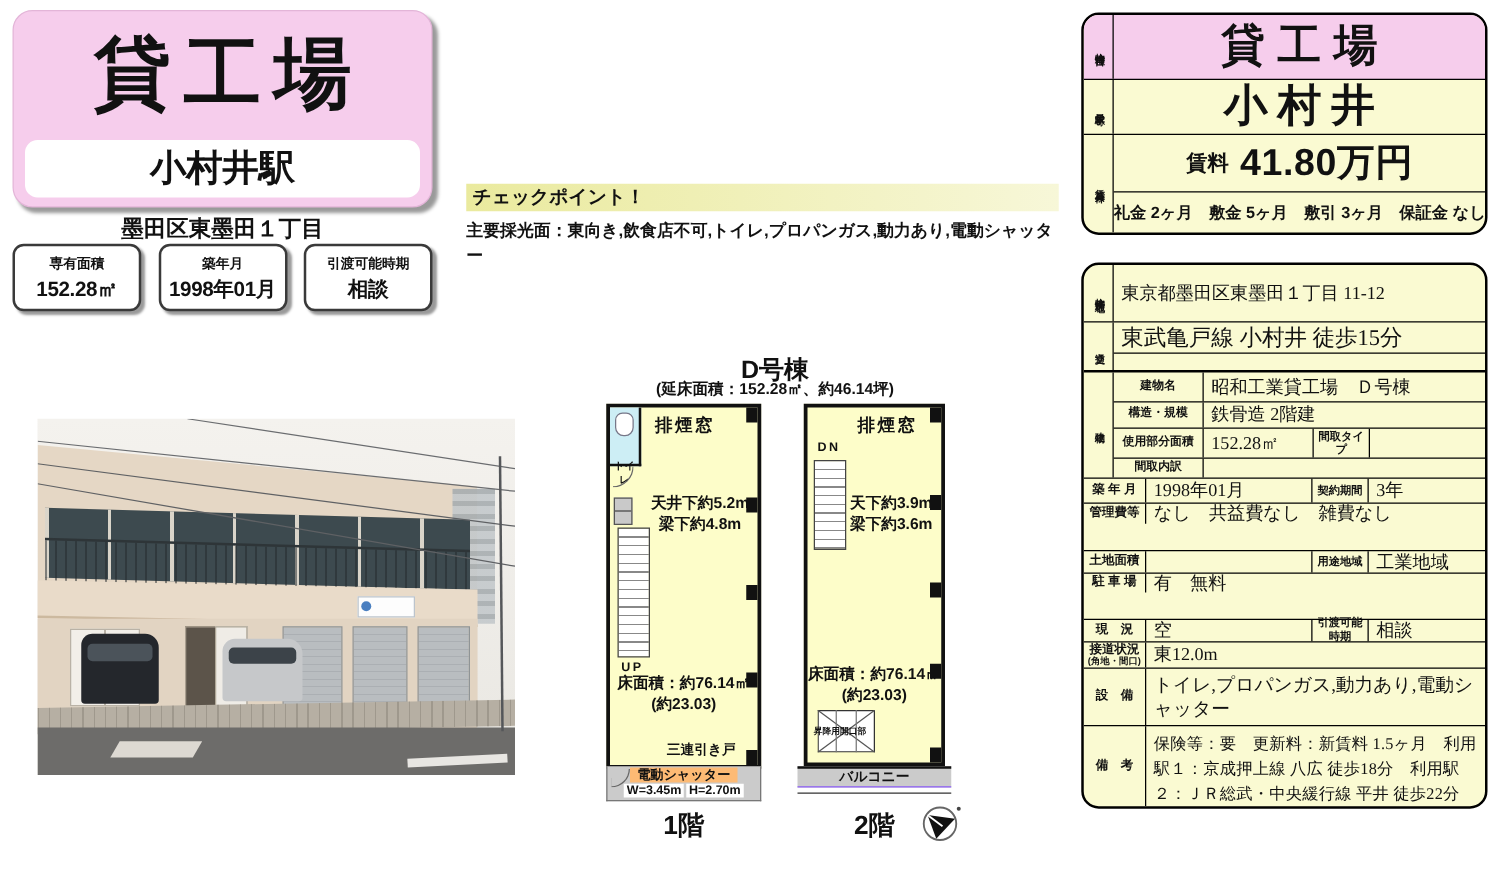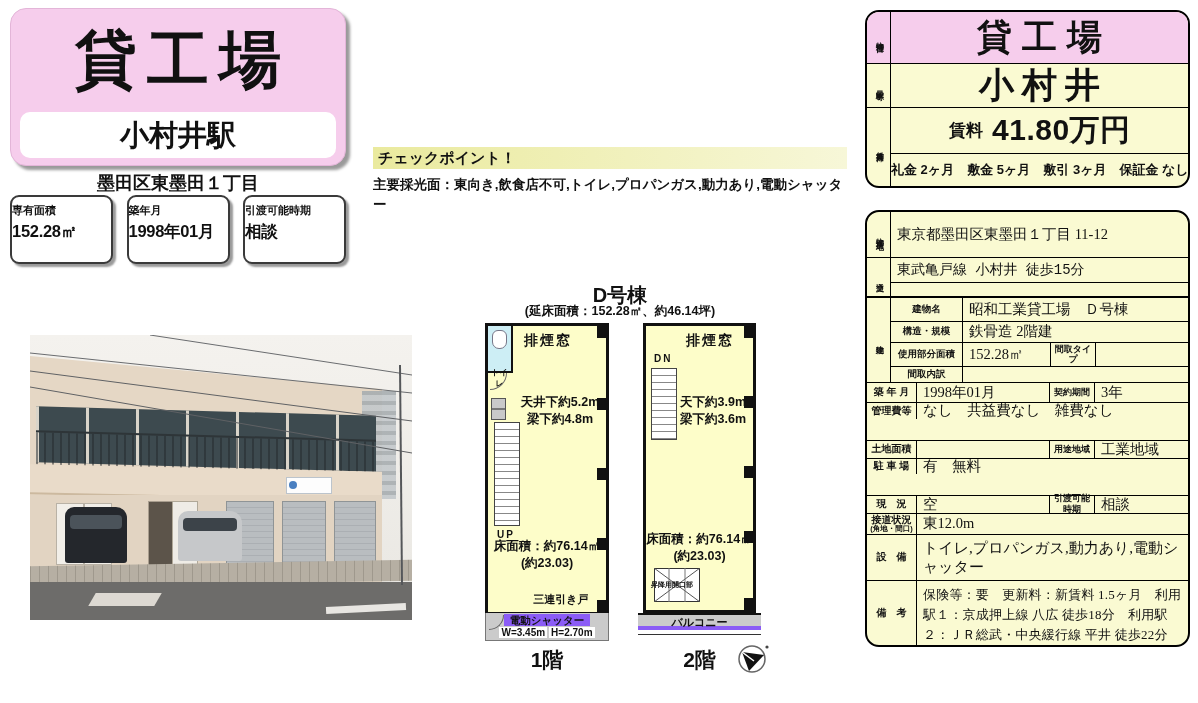--- a/index.html
+++ b/index.html
@@ -8,22 +8,22 @@
   .abs{position:absolute;}
   
   .pink-card{left:10px;top:8px;width:336px;height:158px;background:#f6cdec;border-radius:16px;
              box-shadow:4px 4px 3px #9a9a9a;border:1px solid #e3b5d8;box-sizing:border-box;}
   .big-title{height:102px;line-height:102px;text-align:center;font-size:62px;font-weight:bold;
              letter-spacing:10px;padding-left:10px;}
   .station-box{position:absolute;left:9px;right:9px;bottom:7px;height:46px;background:#fff;
                border-radius:10px;text-align:center;font-size:29px;font-weight:bold;line-height:46px;}
   .addr{left:10px;top:171px;width:336px;text-align:center;font-size:18px;font-weight:bold;}
   .stats{left:10px;top:195px;width:336px;display:flex;justify-content:space-between;}
-  .stat-box{width:103px;height:69px;background:#fff;border:2px solid #3a3a3a;border-radius:9px;
-            box-shadow:3px 3px 2px #9a9a9a;box-sizing:border-box;text-align:left;padding-top:6px;}
+  .stat-box{width:103px;height:54px;background:#fff;border:2px solid #3a3a3a;border-radius:9px;
+            box-shadow:3px 3px 2px #9a9a9a;box-sizing:border-box;text-align:center;padding-top:6px;}
   .stat-label{font-size:11px;font-weight:bold;}
   .stat-value{font-size:16.5px;font-weight:bold;margin-top:3px;letter-spacing:-0.3px;white-space:nowrap;}
   
   .photo{left:30px;top:335px;width:382px;height:285px;overflow:hidden;
          background:linear-gradient(#f4f2ee,#e9e7e2);}
   .photo .abs{position:absolute;}
   .ph-building{left:0;top:14px;width:352px;height:236px;background:#e5d7c5;
                clip-path:polygon(0 3%,100% 17%,100% 100%,0 100%);}
   .ph-winband{left:6px;top:76px;width:340px;height:56px;transform:skewY(1.6deg);
               background:repeating-linear-gradient(90deg,rgba(226,220,208,.95) 0 3px,rgba(0,0,0,0) 3px 50px),#3d4a4f;}
@@ -75,29 +75,29 @@
   .toilet-label{font-size:8px;font-weight:bold;text-align:center;margin-top:18px;}
   .door-arc{border-bottom:1px solid #666;border-right:1px solid #666;border-bottom-right-radius:100%;}
   .equip{left:3px;top:72px;width:15px;height:22px;background:#c9c9c9;border:1px solid #555;box-sizing:border-box;
          background-image:linear-gradient(180deg,rgba(0,0,0,0) 0 45%,#777 45% 55%,rgba(0,0,0,0) 55%);}
   .stairs{background:repeating-linear-gradient(180deg,#fff 0 6px,#888 6px 7px);border:1px solid #444;
           box-sizing:border-box;}
   .updn{font-size:10px;font-weight:bold;letter-spacing:2px;}
   .slide-door{font-size:11px;font-weight:bold;text-align:center;}
   .shutter-zone{left:485px;top:613px;width:124px;height:28px;background:#cbcbcb;border:1px solid #777;
                 border-top:none;box-sizing:border-box;}
-  .sz-label{width:86px;margin:1px auto 0;background:#8b5cf6;font-size:10.5px;font-weight:bold;
+  .sz-label{width:86px;margin:1px auto 0;background:#fdba74;font-size:10.5px;font-weight:bold;
             text-align:center;line-height:12px;}
   .sz-wh{display:flex;justify-content:center;gap:2px;margin-top:1px;}
   .sz-wh span{background:#fff;font-size:10px;font-weight:bold;line-height:11px;padding:0 2px;}
   .fcaption{text-align:center;font-size:21px;font-weight:bold;}
   .f1-caption{left:485px;top:646px;width:124px;}
   .f2-caption{left:643px;top:646px;width:113px;}
   .balcony{left:638px;top:613px;width:123px;height:17px;background:#cbcbcb;border-top:2px solid #111;
-           border-bottom:4px solid #8b5cf6;text-align:center;font-size:11px;font-weight:bold;line-height:15px;
+           border-bottom:1px solid #8b5cf6;text-align:center;font-size:11px;font-weight:bold;line-height:15px;
            box-sizing:border-box;}
   .balcony-line{left:638px;top:634px;width:123px;height:1px;background:#333;}
   .hatch{left:8px;top:242px;width:46px;height:34px;}
   .hatch-label{left:5px;top:254px;font-size:7px;font-weight:bold;white-space:nowrap;}
   
   .secA{left:865px;top:10px;width:325px;height:178px;border:2px solid #000;border-radius:14px;
         overflow:hidden;background:#fafad2;box-sizing:border-box;}
   .secB{left:865px;top:210px;width:325px;height:437px;border:2px solid #000;border-radius:14px;
         overflow:hidden;background:#fafad2;box-sizing:border-box;display:flex;flex-direction:column;}
   .rowf{display:flex;box-sizing:border-box;}
@@ -130,21 +130,21 @@
   .lab2{width:46px;min-width:46px;border-left:1px solid #000;border-right:1px solid #000;
         display:flex;align-items:center;justify-content:center;text-align:center;font-size:9px;
         font-weight:bold;box-sizing:border-box;line-height:1.2;
         font-family:"Liberation Sans","DejaVu Sans",sans-serif;}
   .val2{flex:1;}
   .h-loc{height:46px;} .h-acc{height:40px;} .h-bld{height:88px;}
   .h20{height:20px;} .h17{height:17px;} .h18{height:18px;margin-top:21px;} .h16{height:16px;}
   .h21{height:21px;} .h47{height:47px;} .h-biko{flex:1;}
   .acc-sub{flex:1;display:flex;flex-direction:column;}
   .acc1{height:25px;border-bottom:1px solid #000;display:flex;align-items:center;padding-left:6px;
-        font-family:Liberation Mono, monospace;font-size:14px;box-sizing:border-box;}
+        font-family:Liberation Serif, serif;font-size:18px;box-sizing:border-box;}
   .acc2{flex:1;}
   .bld-sub{flex:1;display:flex;flex-direction:column;}
   .bsr{display:flex;border-top:1px solid #000;box-sizing:border-box;}
   .bsr.first{border-top:none;}
   .bsr1{height:23px;} .bsr2{height:21px;} .bsr3{height:24px;} .bsr4{flex:1;}
   .slab{width:72px;min-width:72px;border-right:1px solid #000;display:flex;align-items:center;
         justify-content:center;text-align:center;font-size:9.5px;font-weight:bold;box-sizing:border-box;
         line-height:1.15;padding:0 2px;}
   .uval{flex:none;width:87px;}
   .val-top{align-items:flex-start;padding-top:4px;white-space:normal;}

